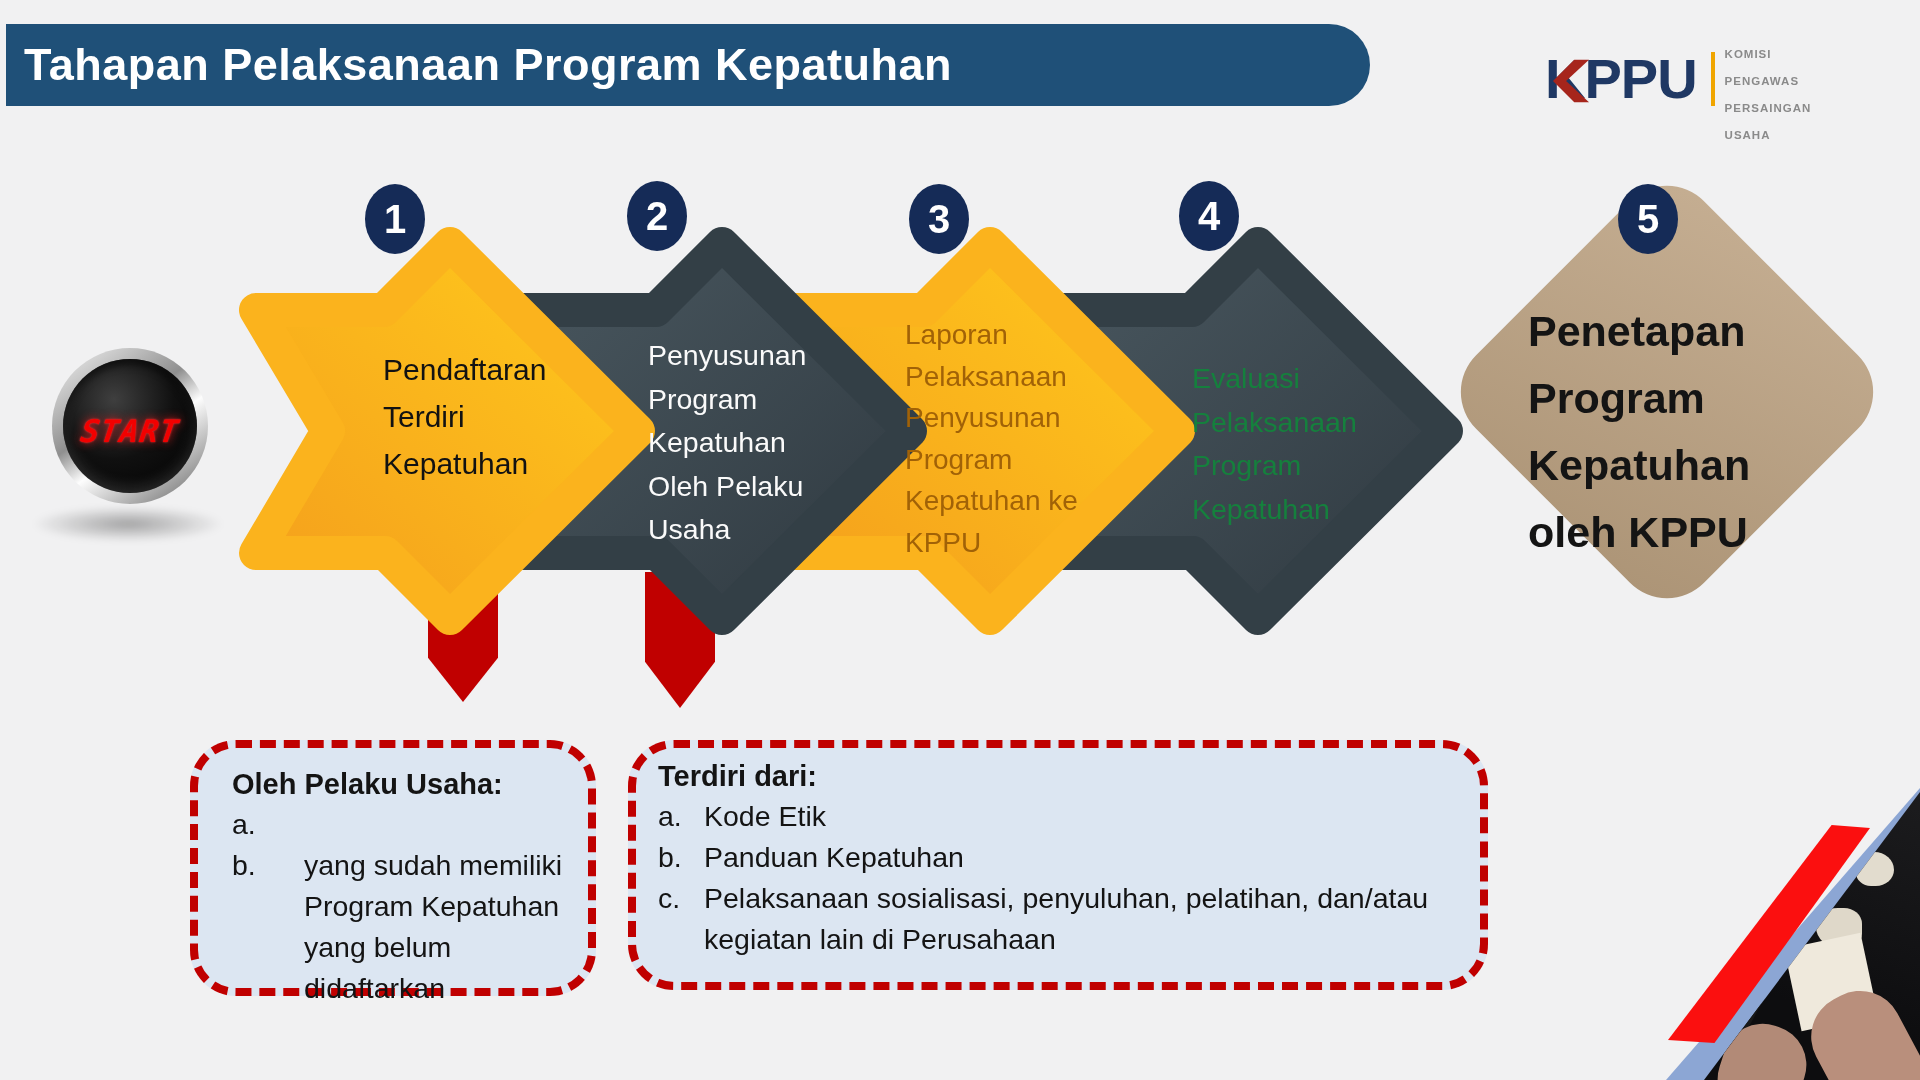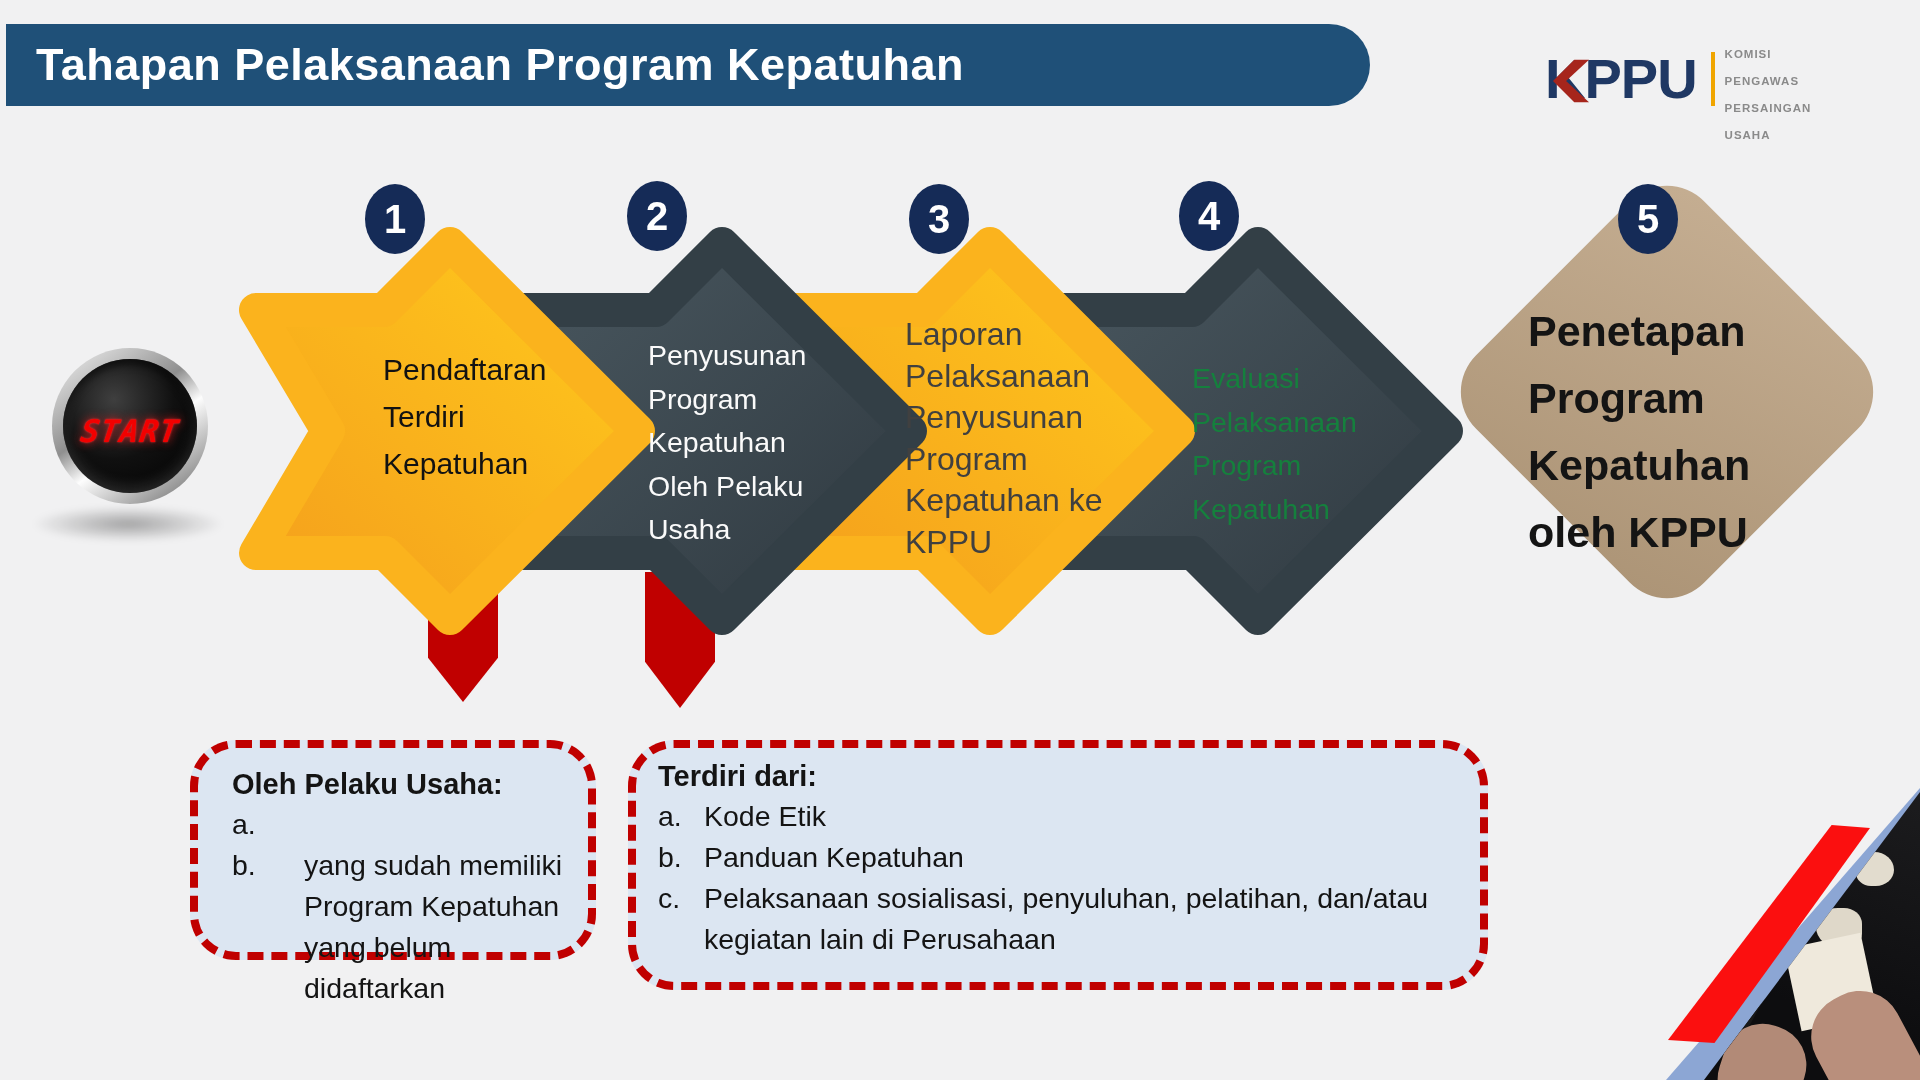--- a/index.html
+++ b/index.html
@@ -6,21 +6,21 @@
     --header-bg:#1F5078; --step-yellow:#FFC61E; --step-dark:#37454C; --step-tan:#B9A184;
     --number-badge:#152B57; --red-arrow:#C00000; --callout-bg:#DCE6F2; --callout-border:#C00000;
     --brand-navy:#1F3864; --brand-red:#A6251C; --brand-orange:#F0A500; --brand-gray:#8A8A8A;
   }
   *{margin:0;padding:0;box-sizing:border-box;}
   html,body{width:1920px;height:1080px;overflow:hidden;}
   body{position:relative;background:#F1F1F2;font-family:"Liberation Sans",sans-serif;}
 
   
   .header-bar{position:absolute;left:6px;top:24px;width:1364px;height:82px;background:var(--header-bg);
-    border-radius:0 41px 41px 0;display:flex;align-items:center;padding-left:30px;}
+    border-radius:0 41px 41px 0;display:flex;align-items:center;padding-left:18px;}
   .header-bar h1{color:#fff;font-size:45px;font-weight:600;letter-spacing:.5px;}
 
   
   .logo{position:absolute;left:1545px;top:48px;display:flex;align-items:stretch;height:62px;}
   .logo-k{position:relative;display:flex;align-items:center;}
   .brand-text{font-size:56px;font-weight:800;color:var(--brand-navy);letter-spacing:-1px;line-height:60px;}
   .k-chevron{position:absolute;left:8px;top:10px;width:36px;height:46px;}
   .logo-divider{width:4px;background:var(--brand-orange);margin:4px 10px 4px 14px;}
   .logo-tagline{display:flex;flex-direction:column;justify-content:flex-start;gap:14px;}
   .logo-tagline div{font-size:11.5px;font-weight:700;color:var(--brand-gray);letter-spacing:1px;line-height:13px;}
@@ -53,28 +53,28 @@
   
   .badge{position:absolute;width:60px;height:70px;border-radius:50%;background:var(--number-badge);
     display:flex;align-items:center;justify-content:center;color:#fff;font-size:40px;font-weight:700;}
   .badge.b1{left:365px;top:184px;} .badge.b2{left:627px;top:181px;} .badge.b3{left:909px;top:184px;}
   .badge.b4{left:1179px;top:181px;} .badge.b5{left:1618px;top:184px;}
 
   
   .step-label{position:absolute;white-space:pre-line;}
   .step-label.s1{left:383px;top:346px;width:220px;font-size:30px;line-height:47px;color:#121212;}
   .step-label.s2{left:648px;top:334px;width:200px;font-size:28.5px;line-height:43.5px;color:#FAFAFA;}
-  .step-label.s3{left:905px;top:314px;width:230px;font-size:32px;line-height:41.5px;color:#404040;}
+  .step-label.s3{left:905px;top:314px;width:230px;font-size:28px;line-height:41.5px;color:#a16207;}
   .step-label.s4{left:1192px;top:342px;width:220px;font-size:28.5px;line-height:43.5px;color:#15803d;margin-top:15px;}
   .step-label.s5{left:1528px;top:298px;width:300px;font-size:43px;line-height:67px;color:#141414;font-weight:bold;}
 
   
   .callout{position:absolute;background:var(--callout-bg);border:8px dashed var(--callout-border);
     border-radius:46px;color:#141414;}
-  .callout.c1{left:190px;top:740px;width:406px;height:220px;padding:16px 20px 17px 34px;}
+  .callout.c1{left:190px;top:740px;width:406px;height:256px;padding:16px 20px 17px 34px;}
   .callout.c2{left:628px;top:740px;width:860px;height:250px;padding:8px 24px 0 22px;}
   .callout-title{font-size:29px;font-weight:700;line-height:40px;}
   .callout-item{display:grid;}
   .c1 .callout-item{grid-template-columns:72px 1fr;}
   .c2 .callout-item{grid-template-columns:46px 1fr;}
   .callout-item span{font-size:28.5px;line-height:41px;}
 
   
   .corner-blue{position:absolute;left:1666px;top:788px;width:254px;height:292px;background:#8CA6D4;
     clip-path:polygon(100% 0,100% 100%,0 100%);}

